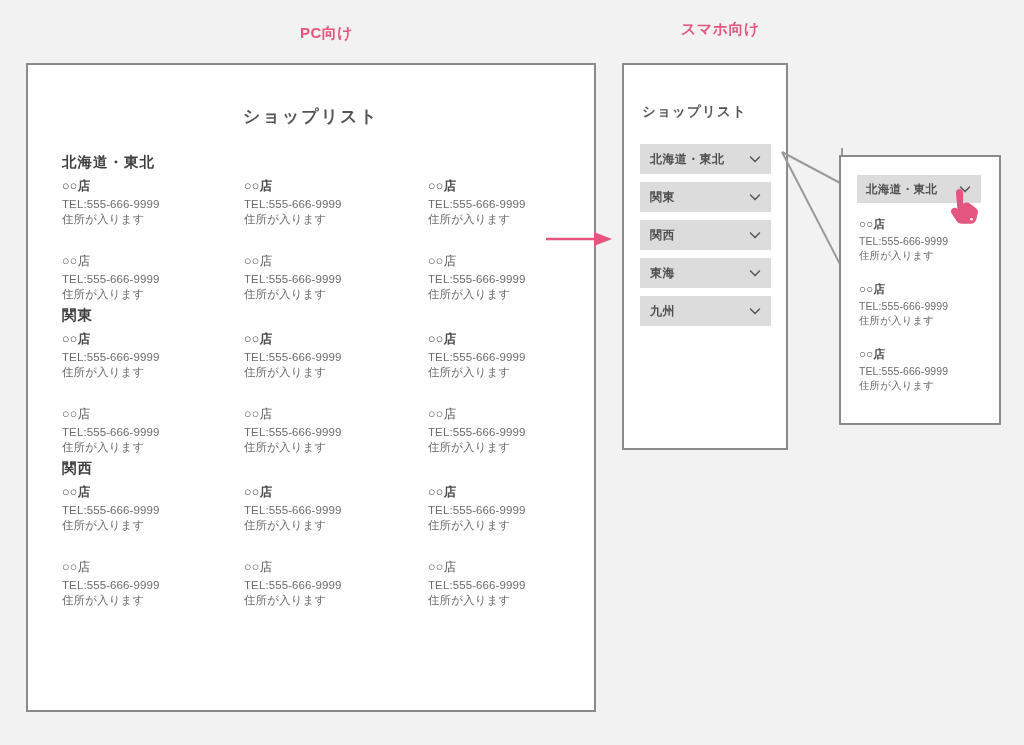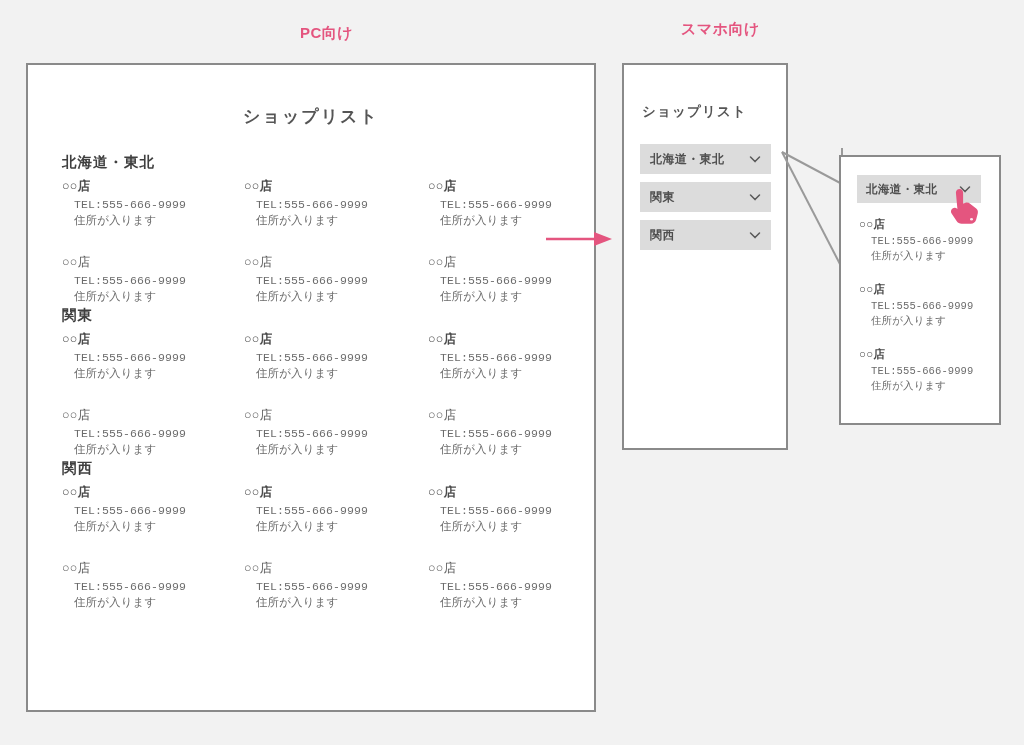--- a/index.html
+++ b/index.html
@@ -86,23 +86,22 @@
     margin: 0 0 3px 0;
     letter-spacing: 0.3px;
   }
   .shop-name.strong {
     font-weight: bold;
     color: #4a4a4a;
   }
   .shop-tel, .shop-addr {
     font-size: 11.5px;
     color: #6b6b6b;
-    margin: 0 0 2px 12px;
+    margin: 0 0 2px 0;
     letter-spacing: 0.1px;
-    font-family: Liberation Mono, monospace;
   }
 
   
   #flow-arrow {
     position: absolute;
     left: 546px;
     top: 228px;
     width: 66px;
     height: 22px;
   }
@@ -359,20 +358,32 @@
           </svg>
         </div>
         <div class="acc-item">
           <span class="acc-label">関東</span>
           <svg class="acc-chevron" viewBox="0 0 14 14">
             <polyline points="2.5,5 7,9.6 11.5,5" fill="none" stroke="#5a5a5a" stroke-width="1.5" stroke-linecap="round" stroke-linejoin="round"></polyline>
           </svg>
         </div>
         <div class="acc-item">
           <span class="acc-label">関西</span>
+          <svg class="acc-chevron" viewBox="0 0 14 14">
+            <polyline points="2.5,5 7,9.6 11.5,5" fill="none" stroke="#5a5a5a" stroke-width="1.5" stroke-linecap="round" stroke-linejoin="round"></polyline>
+          </svg>
+        </div>
+        <div class="acc-item">
+          <span class="acc-label">東海</span>
+          <svg class="acc-chevron" viewBox="0 0 14 14">
+            <polyline points="2.5,5 7,9.6 11.5,5" fill="none" stroke="#5a5a5a" stroke-width="1.5" stroke-linecap="round" stroke-linejoin="round"></polyline>
+          </svg>
+        </div>
+        <div class="acc-item">
+          <span class="acc-label">九州</span>
           <svg class="acc-chevron" viewBox="0 0 14 14">
             <polyline points="2.5,5 7,9.6 11.5,5" fill="none" stroke="#5a5a5a" stroke-width="1.5" stroke-linecap="round" stroke-linejoin="round"></polyline>
           </svg>
         </div>
       </div>
   </div>
 
   <svg id="callout-lines" viewBox="0 0 80 180">
     <polyline points="2,12 62,44 62,8" fill="none" stroke="#9a9a9a" stroke-width="2"></polyline>
     <polyline points="2,12 62,128" fill="none" stroke="#9a9a9a" stroke-width="2"></polyline>

